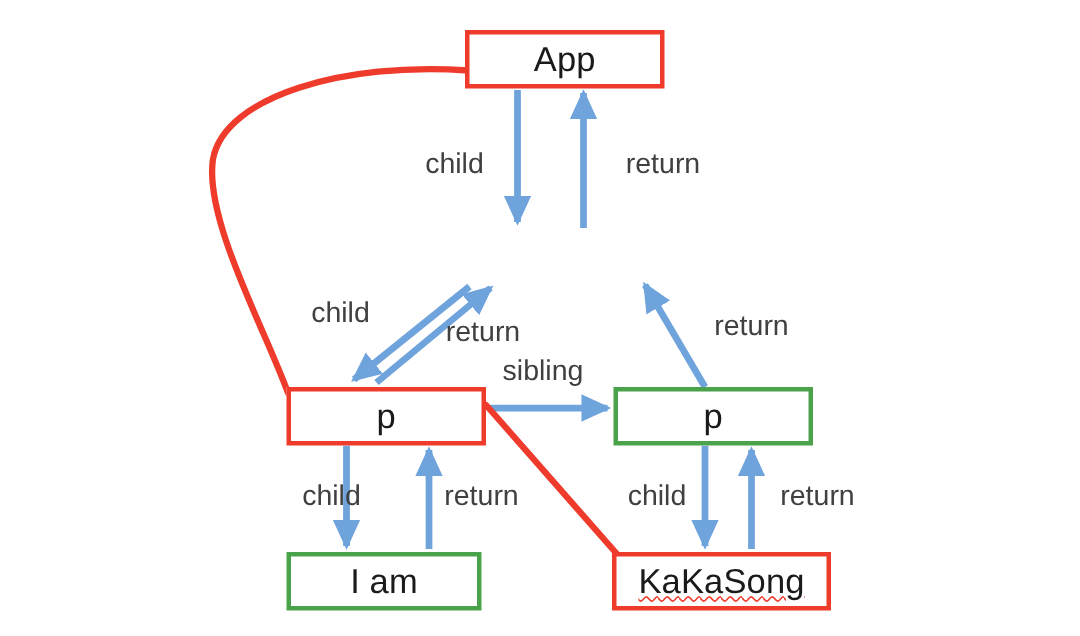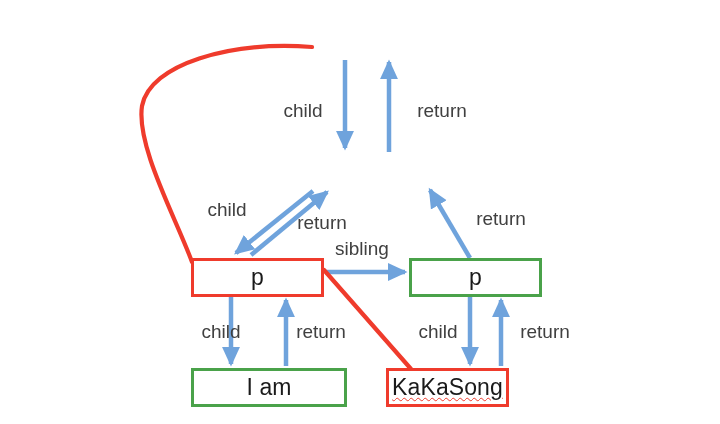--- a/index.html
+++ b/index.html
@@ -90,35 +90,38 @@
 
     <line x1="470" y1="297" x2="470" y2="364" stroke="#6fa3dc" stroke-width="4.5" marker-end="url(#arrow-blue)"></line>
 
     <line x1="501" y1="366" x2="501" y2="300" stroke="#6fa3dc" stroke-width="4.5" marker-end="url(#arrow-blue)"></line>
 
     <path d="M 312 47 C 230 41 150 64 142 106 C 136 146 176 218 192 262" fill="none" stroke="#ef3b2c" stroke-width="4.2" stroke-linecap="round"></path>
 
     <path d="M 324 270 L 411 369" fill="none" stroke="#ef3b2c" stroke-width="4.2" stroke-linecap="round"></path>
   </svg>
 
+  <div class="node-box red" style="left:310px; top:20px; width:133px; height:39px;">
+    <span class="node-label">App</span>
+  </div>
 
 
   <div class="node-box red" style="left:191px; top:258px; width:133px; height:39px;">
     <span class="node-label">p</span>
   </div>
 
   <div class="node-box green" style="left:409px; top:258px; width:133px; height:39px;">
     <span class="node-label">p</span>
   </div>
 
-  <div class="node-box green" style="left:191px; top:368px; width:156px; height:39px;">
+  <div class="node-box green" style="left:191px; top:368px; width:130px; height:39px;">
     <span class="node-label">I am</span>
   </div>
 
-  <div class="node-box red" style="left:386px; top:368px; width:123px; height:39px;">
+  <div class="node-box red" style="left:408px; top:368px; width:146px; height:39px;">
     <span class="node-label misspelled">KaKaSong</span>
   </div>
 
   <div class="edge-label" style="left:303px; top:110px;">child</div>
 
   <div class="edge-label" style="left:442px; top:110px;">return</div>
 
   <div class="edge-label" style="left:227px; top:209px;">child</div>
 
   <div class="edge-label" style="left:322px; top:222px;">return</div>

